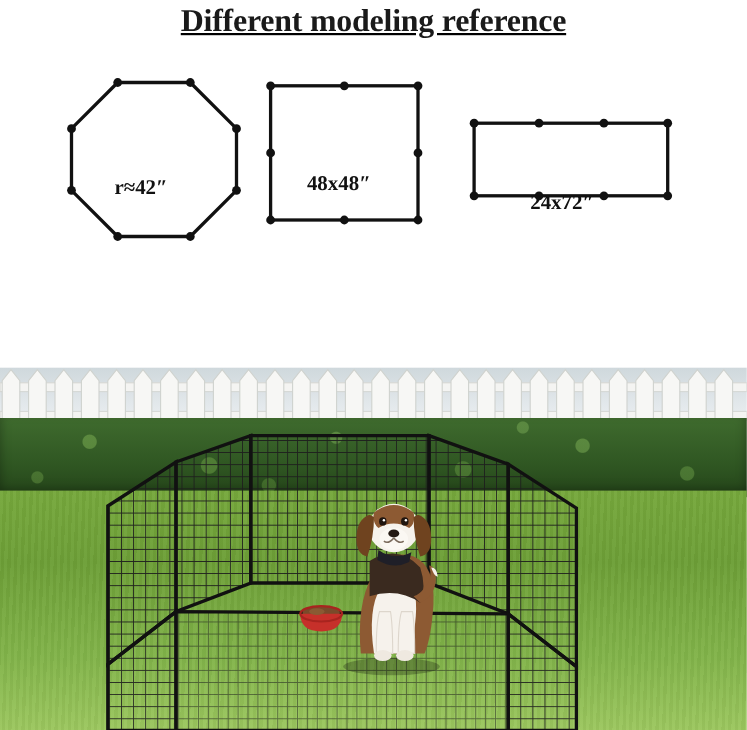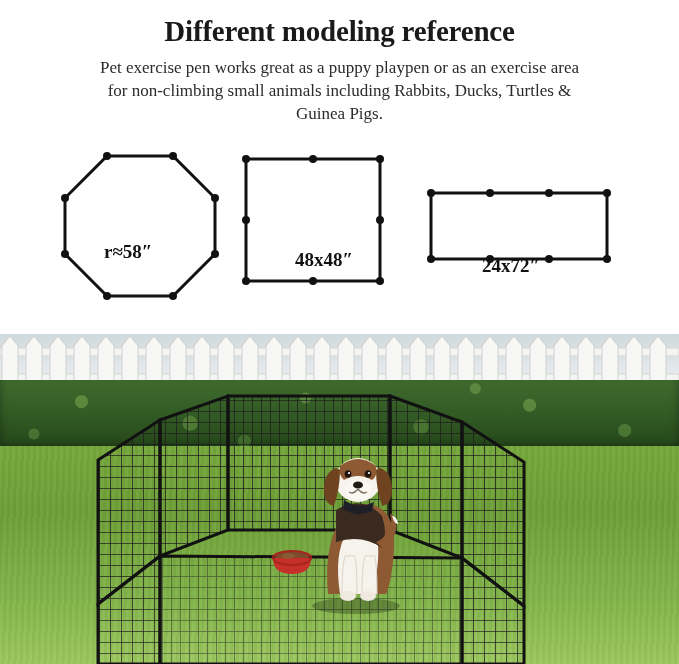--- a/index.html
+++ b/index.html
@@ -14,22 +14,23 @@
     overflow: hidden;
   }
   .page {
     position: relative;
     width: 679px;
     height: 664px;
     background: #ffffff;
   }
   
   .header {
-    padding-top: 12px;
+    padding-top: 0px;
     text-align: center;
+    text-decoration: underline;
   }
   .title {
     font-family: "Liberation Serif", serif;
     font-weight: bold;
     font-size: 29px;
     line-height: 34px;
     color: #1a1a1a;
     margin: 0;
     padding: 2px 0 8px 0;
     letter-spacing: -0.2px;
@@ -56,21 +57,21 @@
     position: absolute;
     font-family: "Liberation Serif", serif;
     font-weight: bold;
     font-size: 19px;
     color: #111111;
     white-space: nowrap;
   }
   #shape-octagon { left: 60px; top: 4px; }
   #label-octagon { left: 104px; top: 94px; }
   #shape-square { left: 240px; top: 6px; }
-  #label-square { left: 279px; top: 102px; margin-left: 16px; }
+  #label-square { left: 279px; top: 91px; }
   #shape-rect { left: 425px; top: 40px; }
   #label-rect { left: 482px; top: 108px; }
 
   
   .photo {
     position: absolute;
     left: 0;
     top: 334px;
     width: 679px;
     height: 330px;
@@ -138,41 +139,40 @@
     width: 48px; height: 36px;
   }
 </style>
 </head>
 <body>
 
 <div class="page">
 
   <div class="header">
     <h1 class="title">Different modeling reference</h1>
-    <p class="subtitle">Pet exercise pen works great as a puppy playpen or as an exercise area for non-climbing small animals including Rabbits, Ducks, Turtles &amp; Guinea Pigs.</p>
   </div>
 
   <div class="shapes">
 
     <div class="shape" id="shape-octagon">
       <svg width="160" height="150" viewBox="0 0 160 150">
         <polygon points="47,5 113,5 155,47 155,103 113,145 47,145 5,103 5,47" fill="none" stroke="#111111" stroke-width="3"></polygon>
         <g fill="#111111">
           <circle cx="47" cy="5" r="4"></circle>
             <circle cx="113" cy="5" r="4"></circle>
           <circle cx="155" cy="47" r="4"></circle>
             <circle cx="155" cy="103" r="4"></circle>
           <circle cx="113" cy="145" r="4"></circle>
             <circle cx="47" cy="145" r="4"></circle>
           <circle cx="5" cy="103" r="4"></circle>
             <circle cx="5" cy="47" r="4"></circle>
         </g>
       </svg>
     </div>
-    <div class="shape-label" id="label-octagon">r≈58″</div>
+    <div class="shape-label" id="label-octagon">r≈42″</div>
 
     <div class="shape" id="shape-square">
       <svg width="146" height="134" viewBox="0 0 146 134">
         <rect x="6" y="6" width="134" height="122" fill="none" stroke="#111111" stroke-width="3"></rect>
         <g fill="#111111">
           <circle cx="6" cy="6" r="4"></circle>
             <circle cx="73" cy="6" r="4"></circle>
             <circle cx="140" cy="6" r="4"></circle>
           <circle cx="6" cy="67" r="4"></circle>
             <circle cx="140" cy="67" r="4"></circle>

